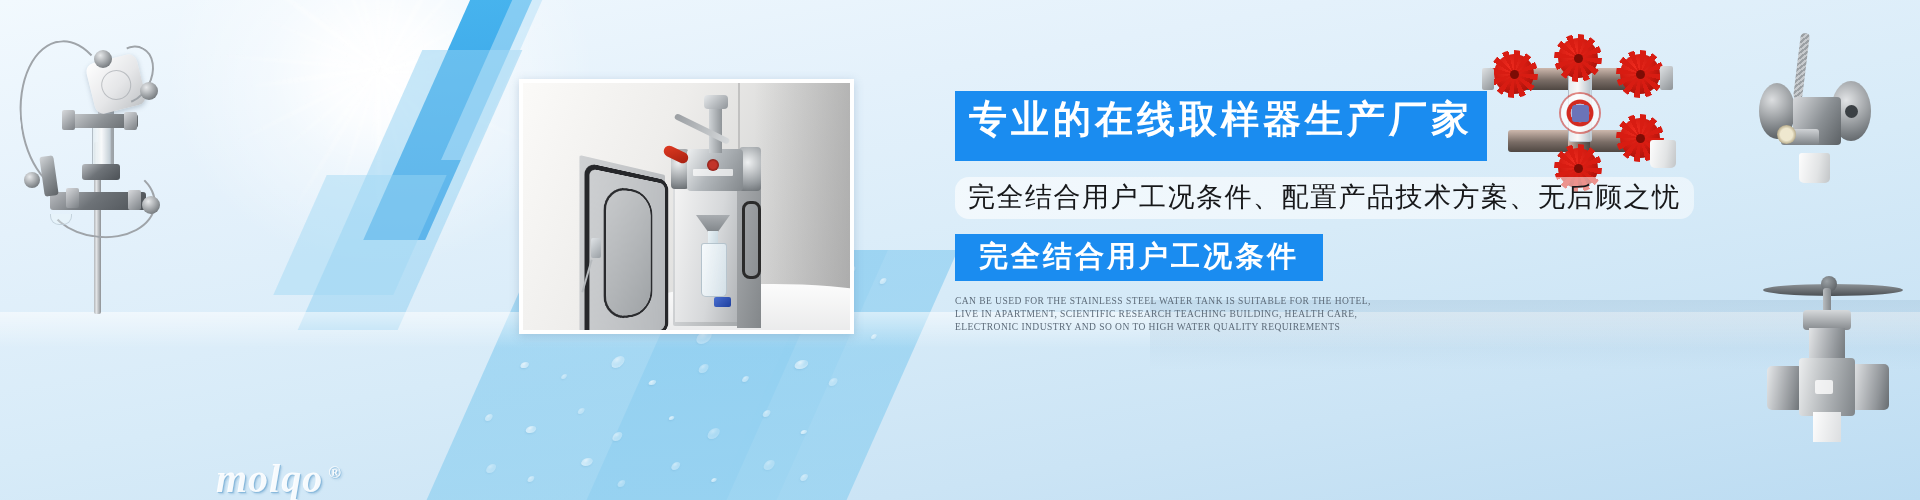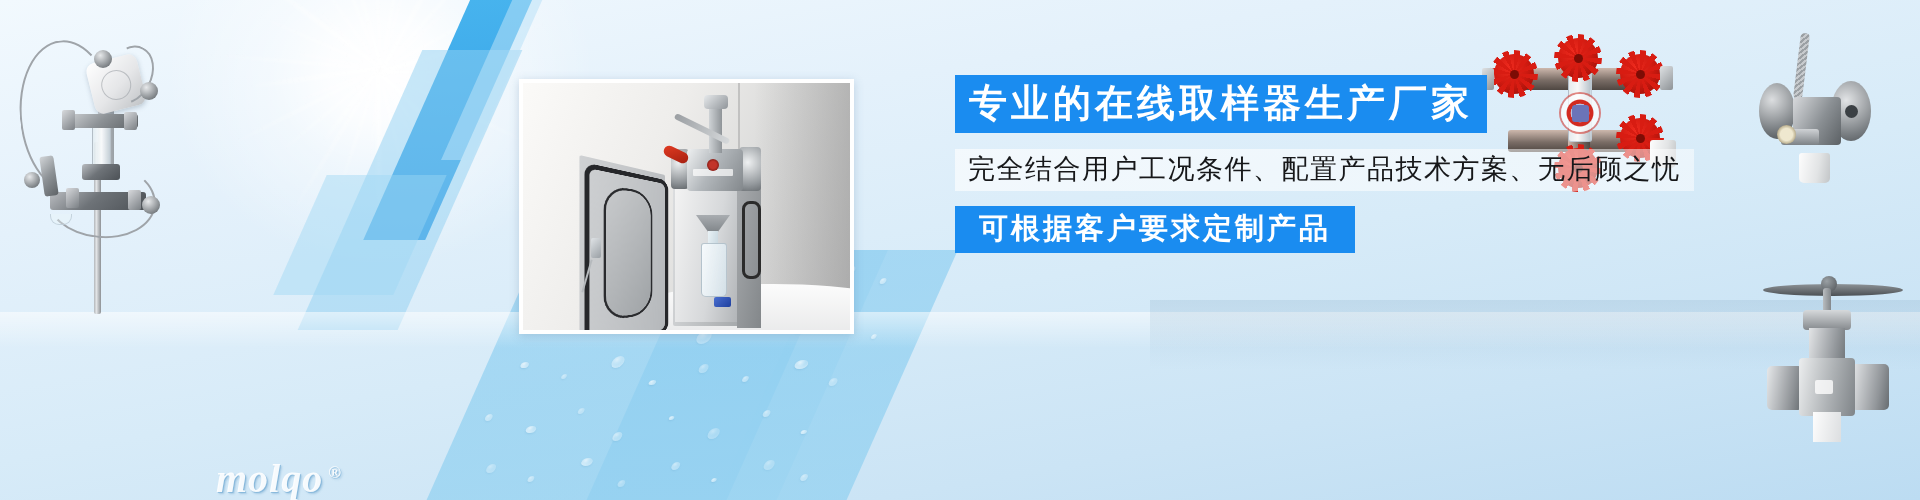--- a/index.html
+++ b/index.html
@@ -192,26 +192,26 @@
   
   .copy{position:absolute;left:955px;top:74px;width:760px;}
   .company{
     font-family:"Liberation Serif","DejaVu Serif",serif;
     font-size:40px;font-weight:700;color:#141414;letter-spacing:3px;line-height:1;
     white-space:nowrap;
   }
   .hl-blue{
     display:inline-block;background:#1a8cf0;color:#ffffff;
     font-size:38px;font-weight:700;letter-spacing:4px;line-height:1;
-    padding:9px 14px 11px 14px;margin-top:1px;white-space:nowrap;
+    padding:9px 14px 23px 14px;margin-top:17px;white-space:nowrap;
   }
   .sub-line{
     display:inline-block;margin-top:16px;padding:7px 13px 8px 13px;
     background:linear-gradient(90deg,rgba(255,255,255,.62),rgba(255,255,255,.50));
-    color:#17181a;font-size:27px;font-weight:400;letter-spacing:1.5px;line-height:1;white-space:nowrap;
+    color:#17181a;font-size:27px;font-weight:400;letter-spacing:1.5px;line-height:1;white-space:nowrap;border-radius:14px;
   }
   .hl-blue2{
     display:inline-block;background:#1a8cf0;color:#ffffff;
     font-size:29px;font-weight:700;letter-spacing:3px;line-height:1;
     padding:8px 24px 10px 24px;margin-top:15px;white-space:nowrap;
   }
   .eng{
     margin-top:14px;width:418px;
     font-family:"Liberation Serif","DejaVu Serif",serif;
     font-size:9.5px;line-height:13px;color:#5d6b79;letter-spacing:.45px;
@@ -436,21 +436,22 @@
     <div class="gt-pipe"></div>
   </div>
 
   <div class="copy">
 
 
     <div><span class="hl-blue">专业的在线取样器生产厂家</span></div>
 
     <div><span class="sub-line">完全结合用户工况条件、配置产品技术方案、无后顾之忧</span></div>
 
-    <div><span class="hl-blue2">可根据客户要求定制产品</span></div>
-
+    <div><span class="hl-blue2">完全结合用户工况条件</span></div>
+
+    <div class="eng">CAN BE USED FOR THE STAINLESS STEEL WATER TANK IS SUITABLE FOR THE HOTEL, LIVE IN APARTMENT, SCIENTIFIC RESEARCH TEACHING BUILDING, HEALTH CARE, ELECTRONIC INDUSTRY AND SO ON TO HIGH WATER QUALITY REQUIREMENTS</div>
   </div>
 
   <div class="watermark">
     <span>molqo</span><sup>®</sup>
   </div>
 
 </div>
 
 </body></html>

